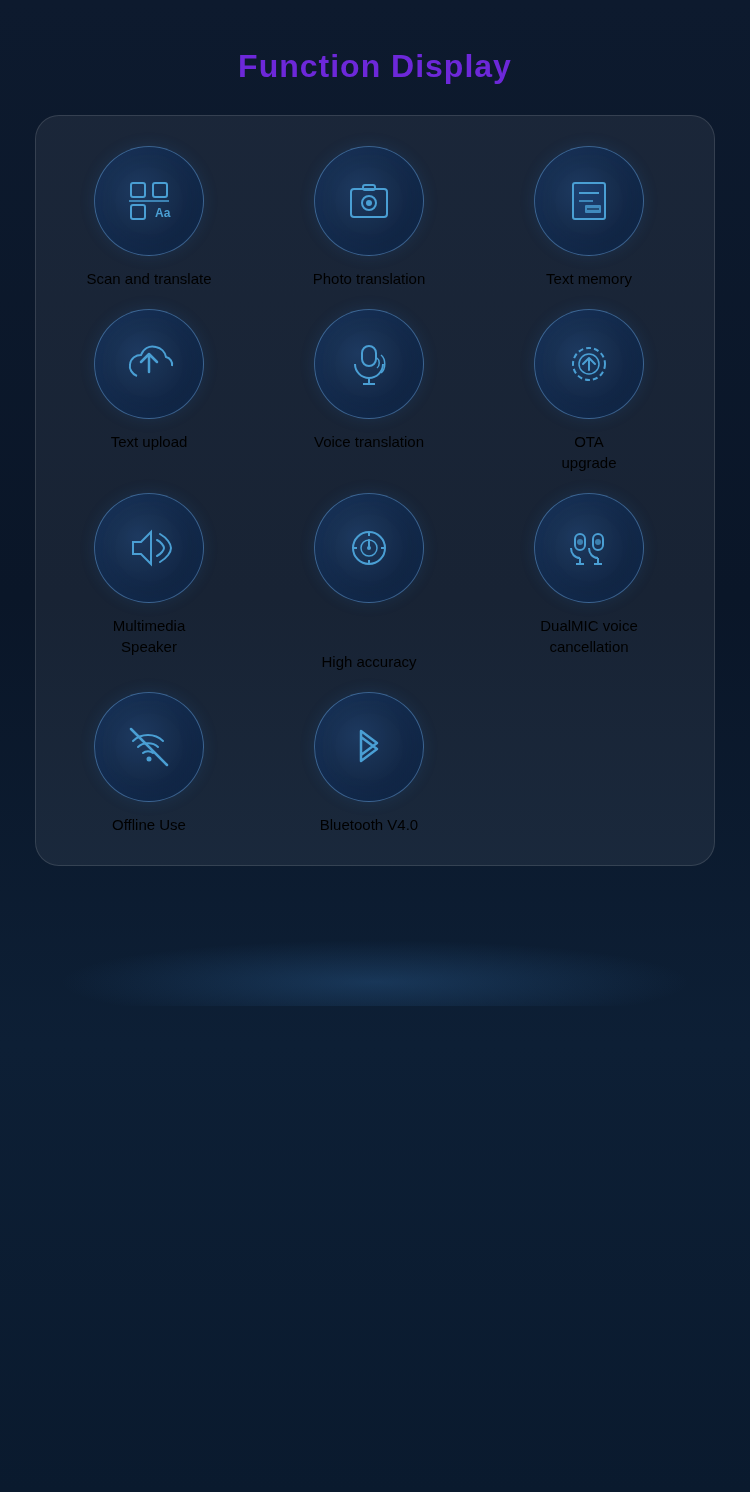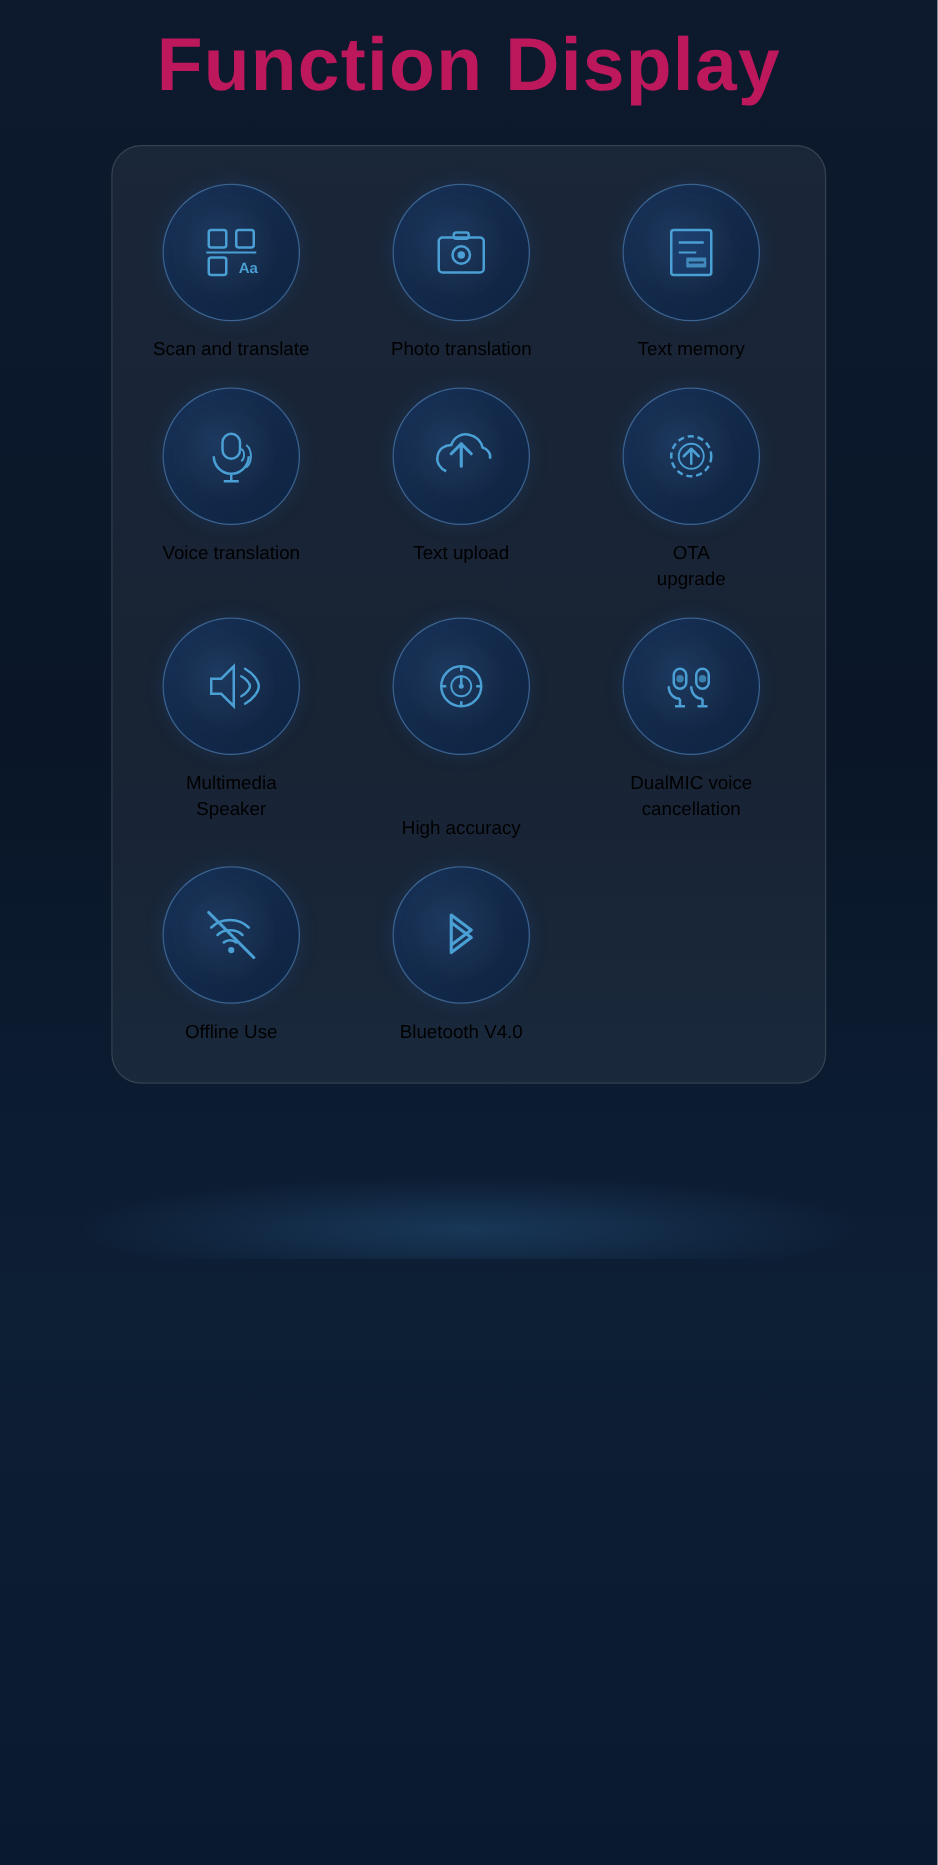--- a/index.html
+++ b/index.html
@@ -9,31 +9,31 @@
       min-height: 1492px;
       background: linear-gradient(180deg, #0d1a2e 0%, #0a1628 40%, #0d1f35 70%, #0a1a2e 100%);
       font-family: 'Arial', sans-serif;
       display: flex;
       flex-direction: column;
       align-items: center;
       overflow-x: hidden;
     }
 
     .page-title {
-      color: #be185d;
-      font-size: 60px;
+      color: #6d28d9;
+      font-size: 32px;
       font-weight: 900;
       text-align: center;
-      margin-top: 17px;
+      margin-top: 48px;
       margin-bottom: 30px;
       letter-spacing: 1px;
     }
 
     .card {
-      width: 572px;
+      width: 680px;
       background: rgba(255,255,255,0.06);
       border: 1px solid rgba(255,255,255,0.12);
       border-radius: 24px;
       padding: 30px 20px 30px 8px;
       display: flex;
       flex-direction: column;
       gap: 10px;
     }
 
     .features-grid {
@@ -121,38 +121,38 @@
     <line x1="16" y1="26" x2="30" y2="26" stroke="#4a9fd4" stroke-width="1.5"></line>
     <rect x="22" y="30" width="16" height="8" rx="1" fill="#4a9fd4" opacity="0.8"></rect>
     <line x1="24" y1="34" x2="36" y2="34" stroke="#1a3a60" stroke-width="1.5"></line>
   </svg>
         </div>
         <div class="feature-label" style="white-space: pre-line;">Text memory</div>
       </div>
       <div class="feature-item">
         <div class="icon-circle">
           <svg viewBox="0 0 52 52" fill="none" xmlns="http://www.w3.org/2000/svg">
+    <path d="M26 34V16M18 24l8-8 8 8" stroke="#4a9fd4" stroke-width="2.5" stroke-linecap="round" stroke-linejoin="round"></path>
+    <path d="M14 38c-5-2-8-7-7-12 1-6 6-9 11-9 2-6 8-10 15-8 5 1 9 5 10 10 4 1 7 5 6 9" stroke="#4a9fd4" stroke-width="2" fill="none"></path>
+  </svg>
+        </div>
+        <div class="feature-label" style="white-space: pre-line;">Text upload</div>
+      </div>
+      <div class="feature-item">
+        <div class="icon-circle">
+          <svg viewBox="0 0 52 52" fill="none" xmlns="http://www.w3.org/2000/svg">
     <rect x="19" y="8" width="14" height="20" rx="7" stroke="#4a9fd4" stroke-width="2" fill="none"></rect>
     <path d="M12 26c0 7.7 6.3 14 14 14s14-6.3 14-14" stroke="#4a9fd4" stroke-width="2" fill="none"></path>
     <line x1="26" y1="40" x2="26" y2="46" stroke="#4a9fd4" stroke-width="2"></line>
     <line x1="20" y1="46" x2="32" y2="46" stroke="#4a9fd4" stroke-width="2"></line>
     <path d="M34 20c3 2 3 8 0 10" stroke="#4a9fd4" stroke-width="1.5" fill="none"></path>
     <path d="M38 17c5 4 5 14 0 18" stroke="#4a9fd4" stroke-width="1.5" fill="none"></path>
   </svg>
         </div>
         <div class="feature-label" style="white-space: pre-line;">Voice translation</div>
-      </div>
-      <div class="feature-item">
-        <div class="icon-circle">
-          <svg viewBox="0 0 52 52" fill="none" xmlns="http://www.w3.org/2000/svg">
-    <path d="M26 34V16M18 24l8-8 8 8" stroke="#4a9fd4" stroke-width="2.5" stroke-linecap="round" stroke-linejoin="round"></path>
-    <path d="M14 38c-5-2-8-7-7-12 1-6 6-9 11-9 2-6 8-10 15-8 5 1 9 5 10 10 4 1 7 5 6 9" stroke="#4a9fd4" stroke-width="2" fill="none"></path>
-  </svg>
-        </div>
-        <div class="feature-label" style="white-space: pre-line;">Text upload</div>
       </div>
       <div class="feature-item">
         <div class="icon-circle">
           <svg viewBox="0 0 52 52" fill="none" xmlns="http://www.w3.org/2000/svg">
     <circle cx="26" cy="26" r="16" stroke="#4a9fd4" stroke-width="2" stroke-dasharray="5 3" fill="none"></circle>
     <circle cx="26" cy="26" r="10" stroke="#4a9fd4" stroke-width="1.5" fill="none"></circle>
     <path d="M26 20V32M20 26l6-6 6 6" stroke="#4a9fd4" stroke-width="2" stroke-linecap="round" stroke-linejoin="round"></path>
   </svg>
         </div>
         <div class="feature-label" style="white-space: pre-line;">OTA

